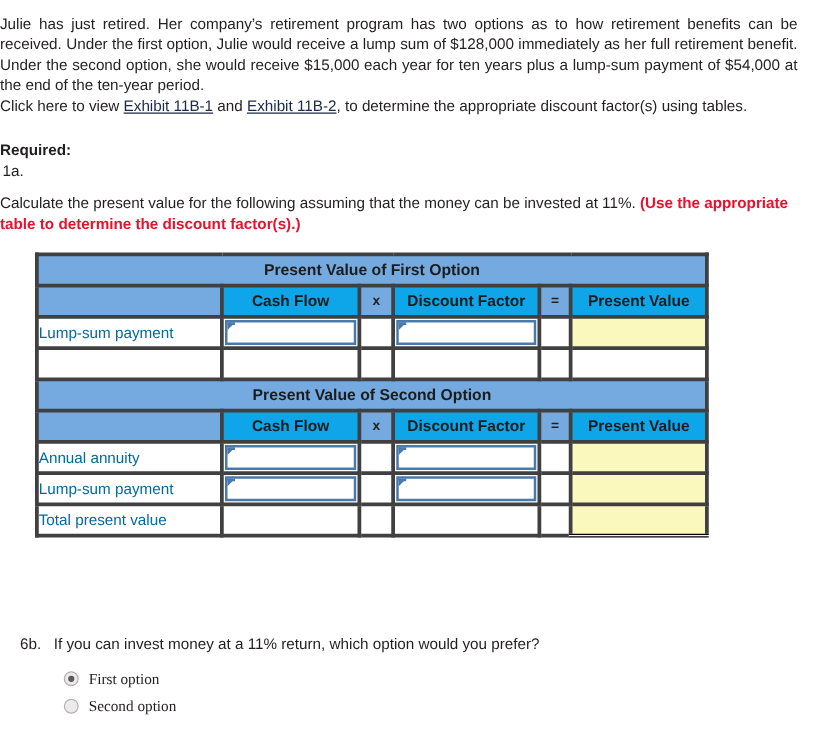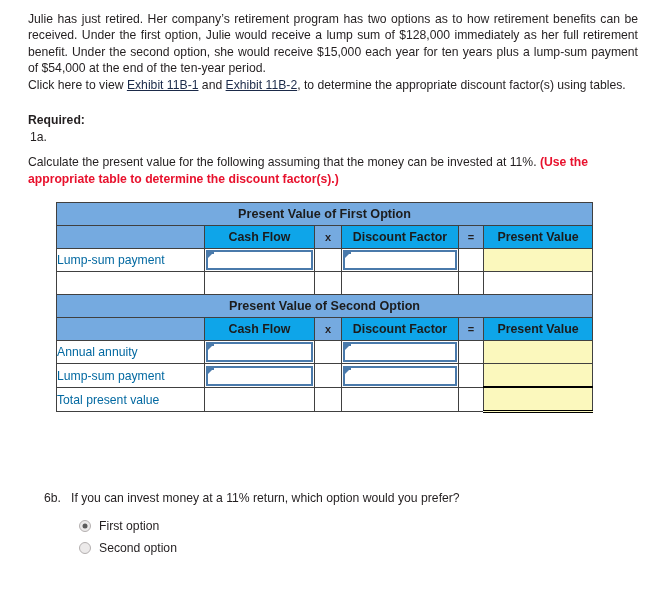--- a/index.html
+++ b/index.html
@@ -10,21 +10,21 @@
   body {
     width: 658px;
     height: 601px;
     font-family: "Liberation Sans", sans-serif;
     color: #231f20;
     font-size: 12.2px;
     position: relative;
     overflow: hidden;
   }
   .page {
-    padding: 11px 17px 0 28px;
+    padding: 11px 17px 0 0;
     box-sizing: border-box;
   }
   .intro {
     text-align: justify;
     line-height: 16.4px;
     font-size: 12.2px;
     color: #231f20;
     margin: 0 3px 0 0;
   }
   .click-line {
@@ -74,21 +74,21 @@
     margin-top: 15px;
     padding-left: 28px;
   }
   table.ws {
     border-collapse: collapse;
     width: 536px;
     table-layout: fixed;
     font-size: 12.2px;
   }
   table.ws td {
-    border: 1px solid #404040;
+    border: 3px solid #404040;
     height: 22px;
     padding: 0;
     vertical-align: middle;
   }
   .col-label  { width: 148px; }
   .col-cash   { width: 110px; }
   .col-op1    { width: 27px;  }
   .col-disc   { width: 117px; }
   .col-op2    { width: 25px;  }
   .col-pv     { width: 109px; }
@@ -218,20 +218,21 @@
     top: 50%;
     transform: translate(-50%, -50%);
     width: 5px;
     height: 5px;
     border-radius: 50%;
     background: #5b5b5b;
   }
   .radio-label {
     font-size: 12.2px;
     color: #231f20;
+    font-family: Liberation Serif, serif;
   }
 </style>
 </head>
 <body>
 
 <div class="page">
 
   <p class="intro">Julie has just retired. Her company’s retirement program has two options as to how retirement benefits can be received. Under the first option, Julie would receive a lump sum of $128,000 immediately as her full retirement benefit. Under the second option, she would receive $15,000 each year for ten years plus a lump-sum payment of $54,000 at the end of the ten-year period.</p>
 
   <p class="click-line"><span>Click here to view </span><a class="exhibit-link">Exhibit 11B-1</a><span> and </span><a class="exhibit-link">Exhibit 11B-2</a><span>, to determine the appropriate discount factor(s) using tables.</span></p>

